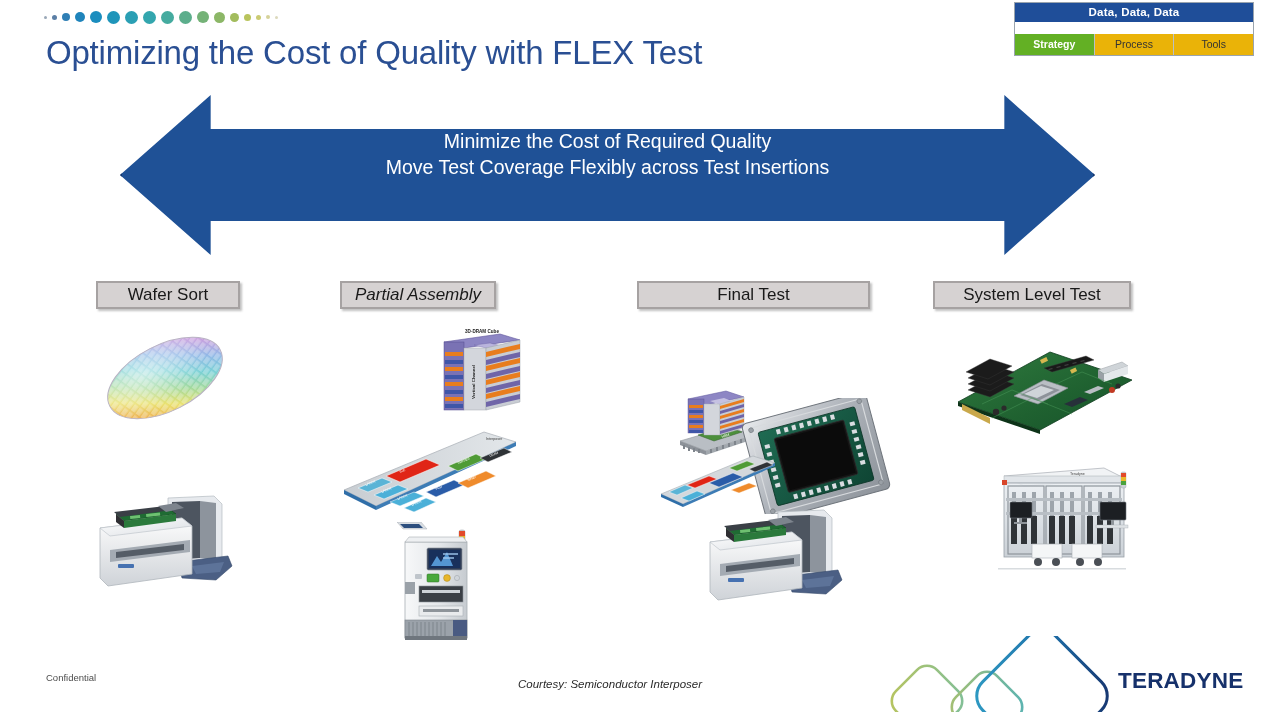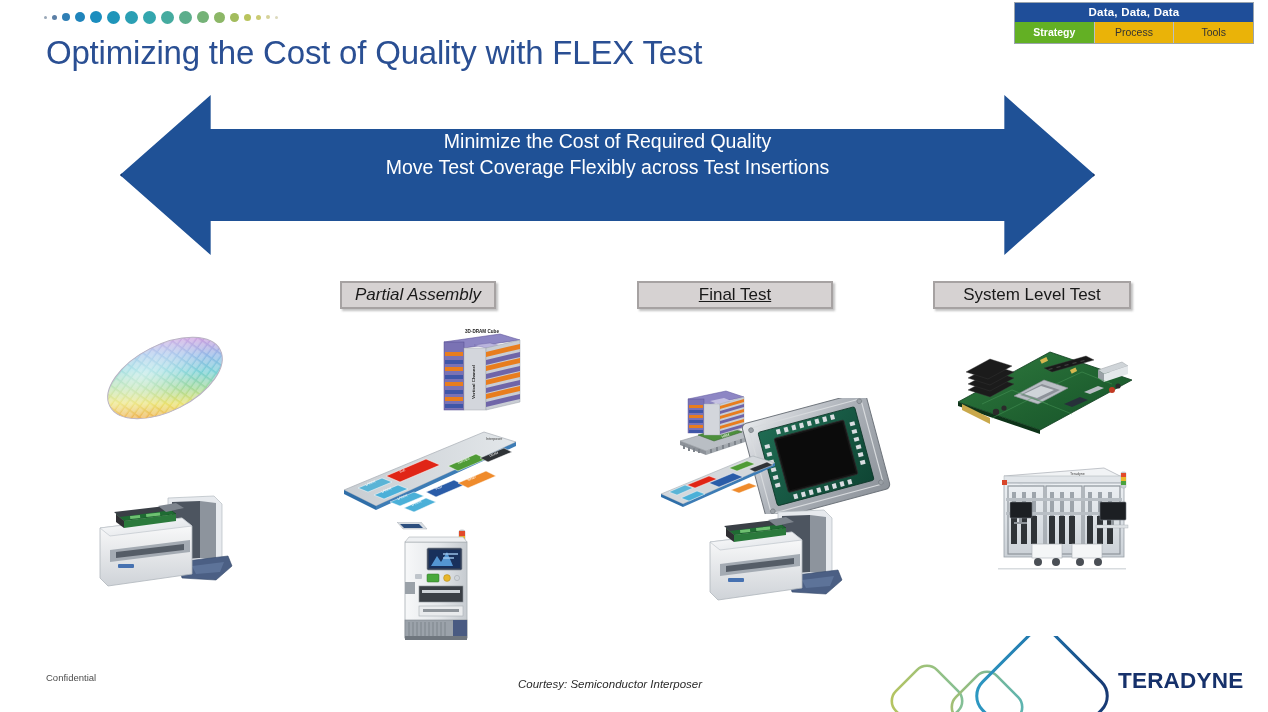--- a/index.html
+++ b/index.html
@@ -25,21 +25,21 @@
     width: 240px;
     border: 1px solid #9aa4ae;
     background: #fff;
   }
   .navchip-title {
     background: #1f4e99; color: #ffffff;
     font-size: 11.5px; font-weight: bold;
     text-align: center; padding: 3px 0 4px 0;
     letter-spacing: .2px;
   }
-  .navchip-tabs { display: flex; }
+  .navchip-tabs { display: flex; margin-top: 12px; }
   .navchip-tab {
     flex: 1 1 0; text-align: center;
     font-size: 10.5px; padding: 4px 0 5px 0;
     border-right: 1px solid #b9c0c7;
     background: #eab308; color: #333;
   }
   .navchip-tab:last-child { border-right: none; }
   .navchip-tab.active {
     background: #63b024; color: #ffffff; font-weight: bold;
   }
@@ -141,22 +141,23 @@
   <div class="slide-title">Optimizing the Cost of Quality with FLEX Test</div>
 
   <div class="arrow-wrap">
     <div class="arrow-shape"></div>
     <div class="arrow-text">
       <div class="arrow-l">Minimize the Cost of Required Quality</div>
       <div class="arrow-l">Move Test Coverage Flexibly across Test Insertions</div>
     </div>
   </div>
 
+  <div class="col-label" style="left:96px; top:281px; width:144px;">Wafer Sort</div>
   <div class="col-label" style="left:340px; top:281px; width:156px;font-style:italic;">Partial Assembly</div>
-  <div class="col-label" style="left:637px; top:281px; width:196px;text-decoration:underline;">Final Test</div>
+  <div class="col-label" style="left:637px; top:281px; width:233px;">Final Test</div>
   <div class="col-label" style="left:933px; top:281px; width:198px;text-align:right;">System Level Test</div>
 
   <div class="art" style="left:98px; top:328px;">
     <svg width="134" height="100" viewBox="0 0 134 100">
       <defs>
         <linearGradient id="wg" x1="0" y1="1" x2="1" y2="0">
           <stop offset="0%" stop-color="#e9655f"></stop>
           <stop offset="14%" stop-color="#eeae4f"></stop>
           <stop offset="28%" stop-color="#e8e06a"></stop>
           <stop offset="42%" stop-color="#9fd89a"></stop>

